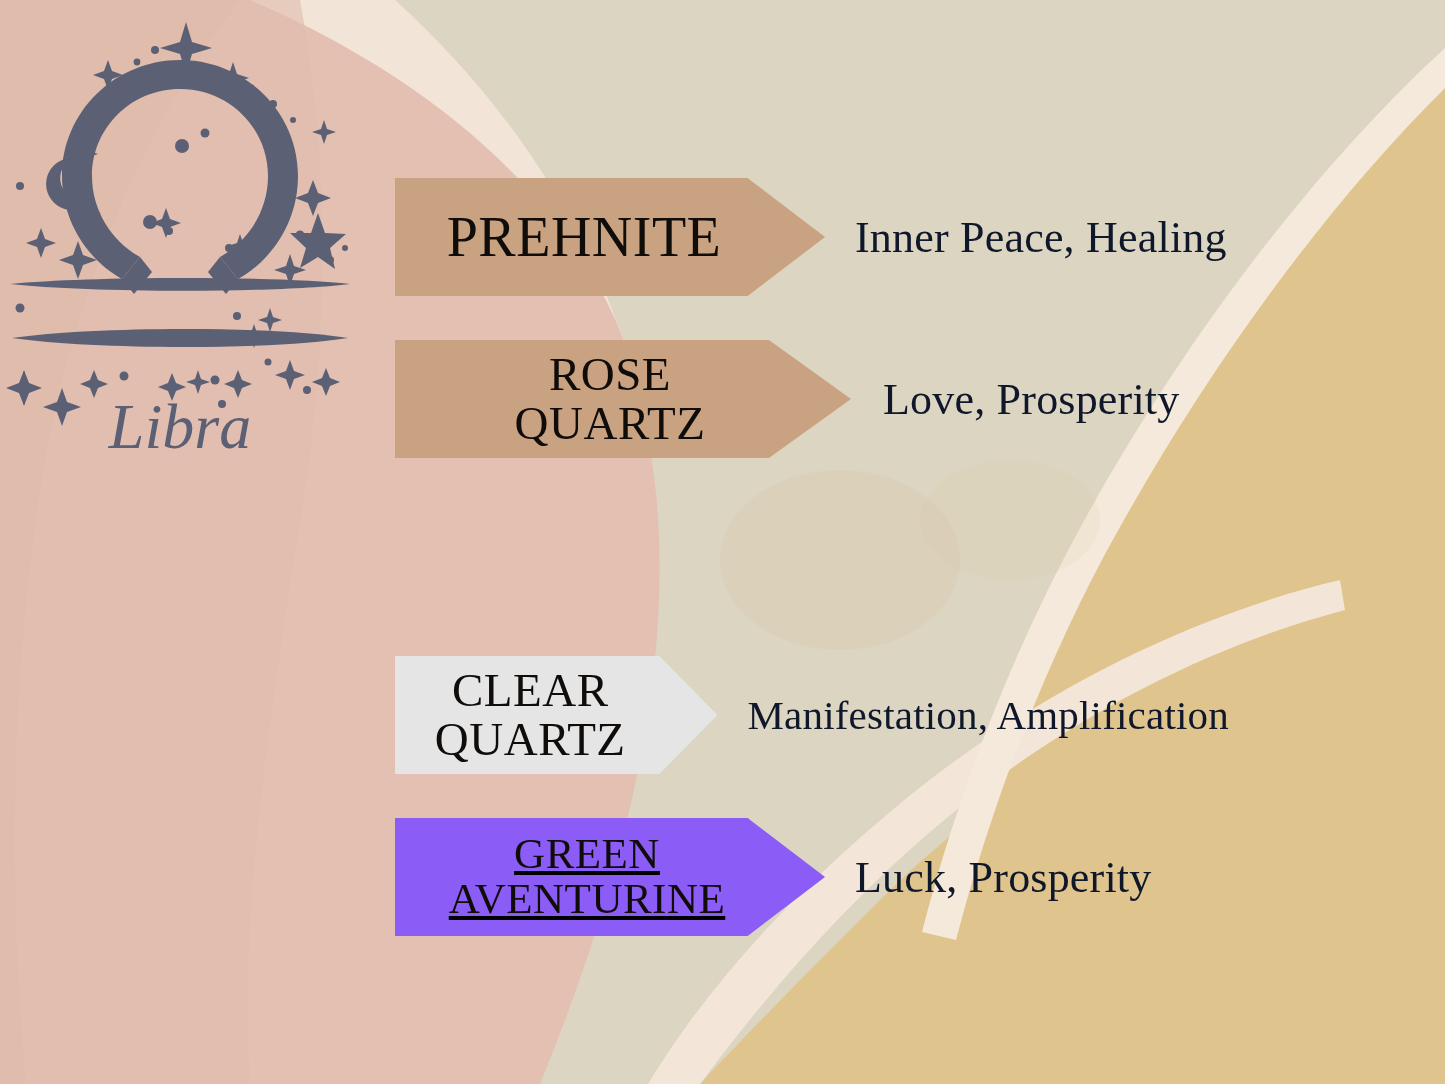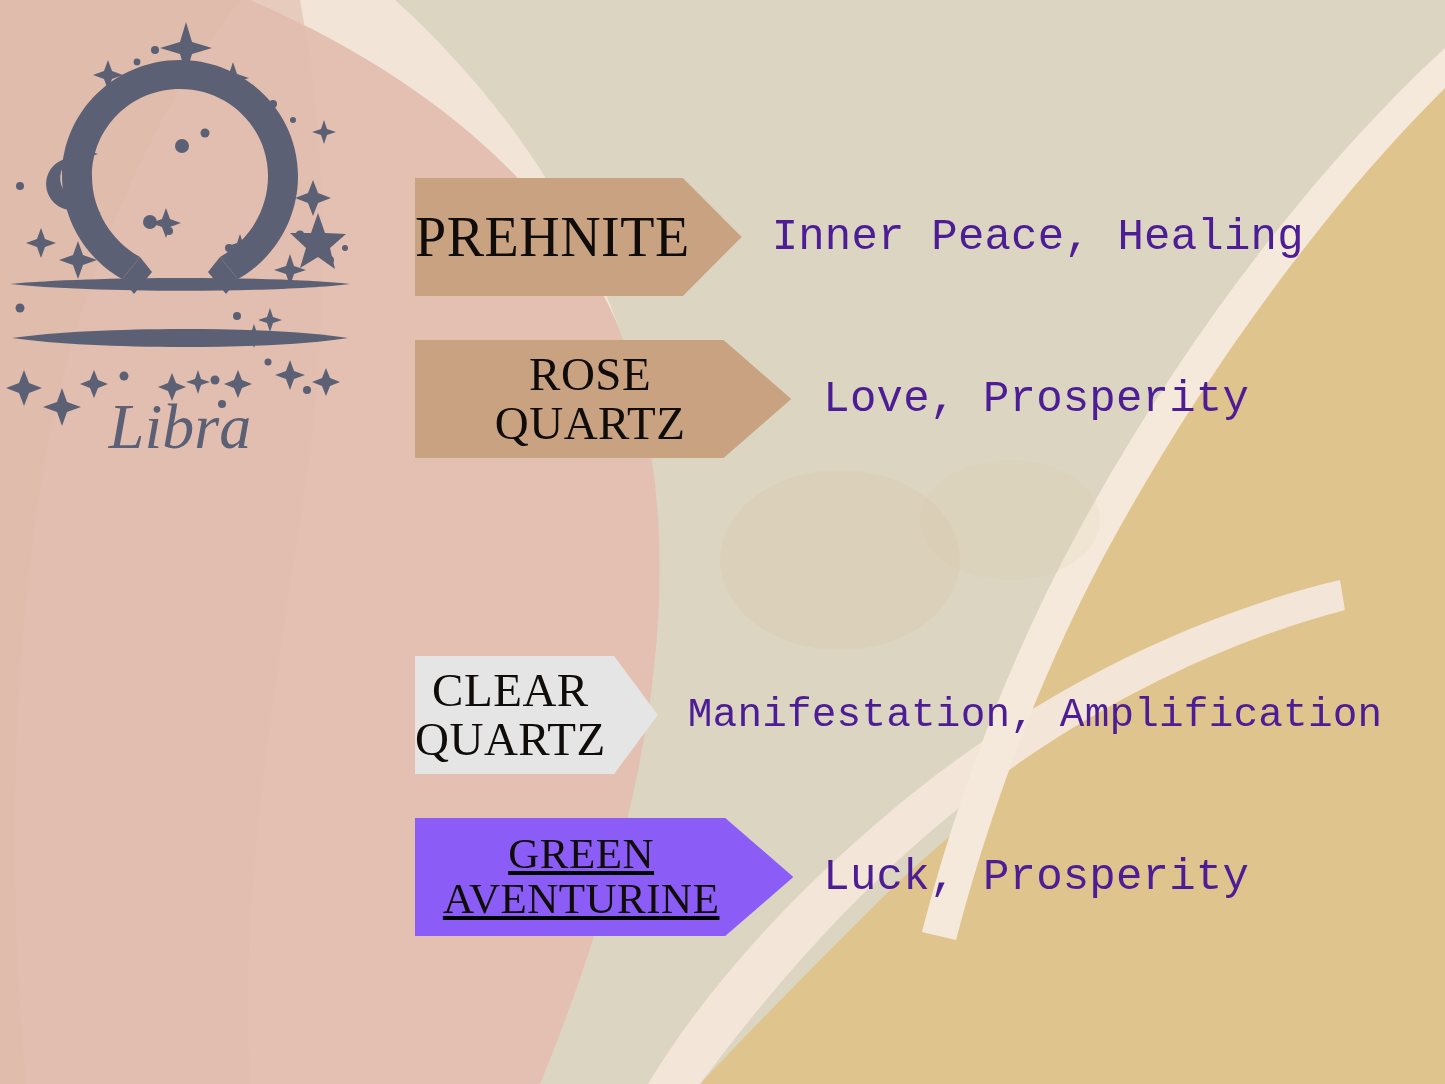--- a/index.html
+++ b/index.html
@@ -32,21 +32,20 @@
   }
   #emblem svg { width: 100%; height: 100%; display: block; }
 
   
   .row {
     position: absolute;
     left: 0;
     width: 1229px;
     display: flex;
     align-items: center;
-    margin-left: 20px;
   }
   .banner {
     position: relative;
     width: 430px;
     margin-left: 395px;
     height: 118px;
     display: flex;
     align-items: center;
     justify-content: center;
     clip-path: polygon(0 0, 82% 0, 100% 50%, 82% 100%, 0 100%);
@@ -60,25 +59,25 @@
     line-height: 1.0;
     letter-spacing: 0.5px;
     padding-right: 52px;
     white-space: pre-line;
     font-family: "Liberation Serif", "DejaVu Serif", serif;
   }
   .one-line .banner-label { font-size: 56px; }
   .two-line .banner-label { font-size: 47px; line-height: 1.04; }
 
   .desc {
-    color: #4c1d95;
+    color: #0f172a;
     font-size: 44px;
     letter-spacing: 0.2px;
     white-space: nowrap;
-    font-family: Liberation Mono, monospace;
+    font-family: Liberation Serif, serif;
   }
 </style>
 </head>
 <body>
 
 <div id="canvas">
 
   <svg class="bg-layer" viewBox="0 0 1445 1084" preserveAspectRatio="none">
 
     <rect x="0" y="0" width="1445" height="1084" fill="#e3c0b2"></rect>

